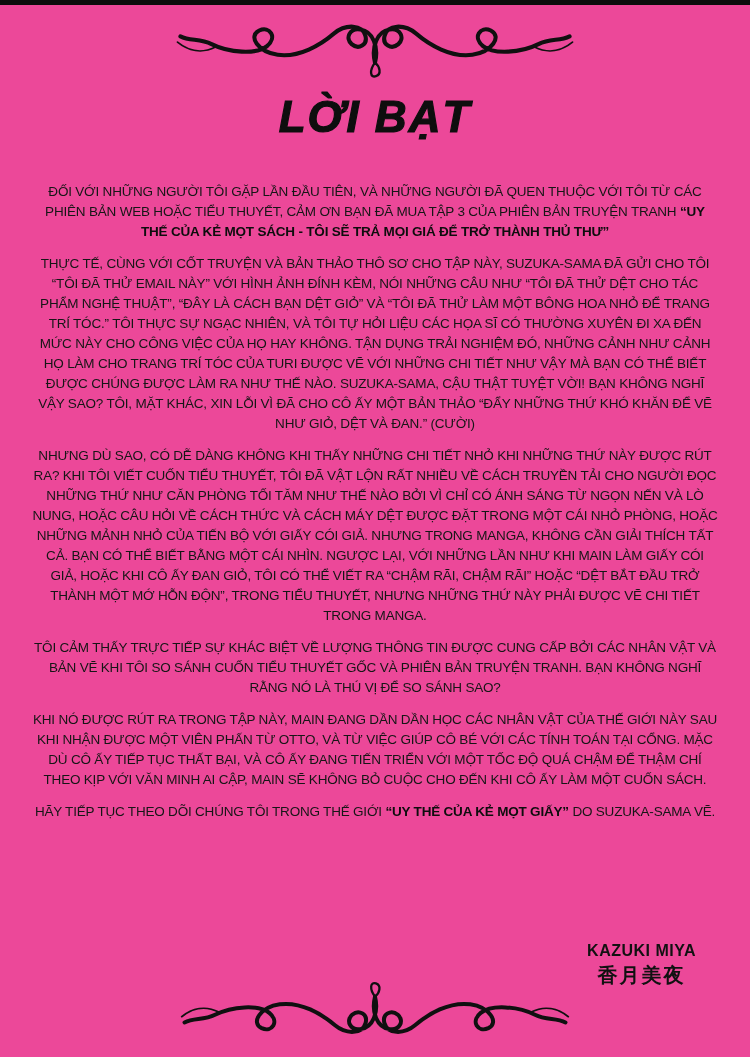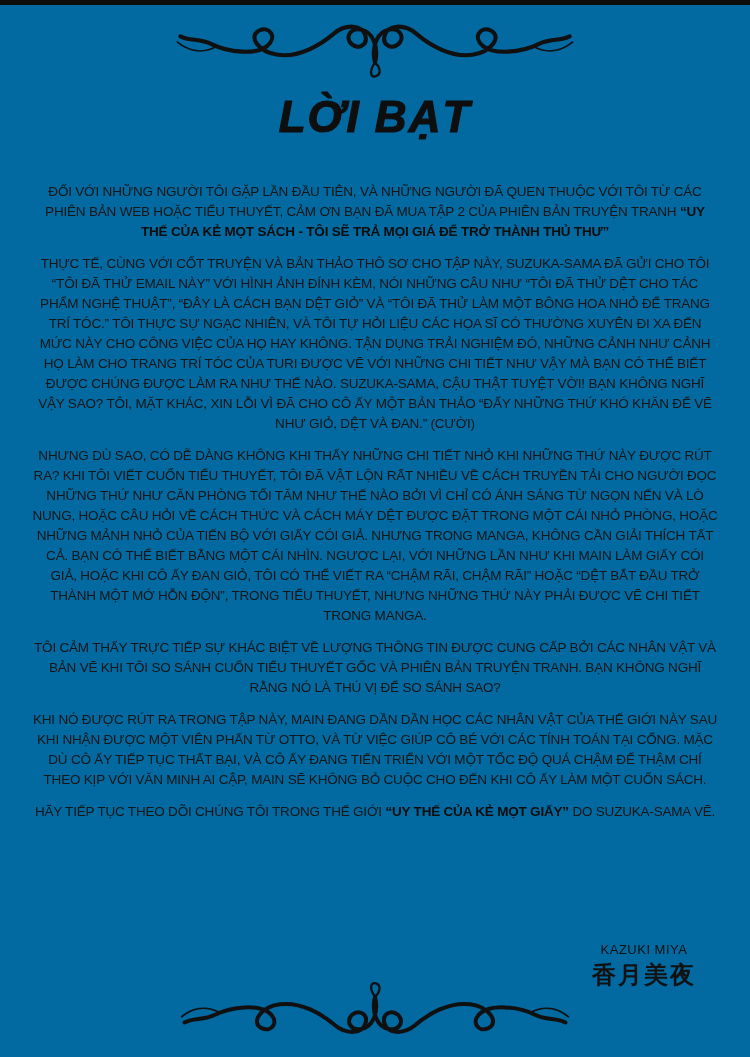--- a/index.html
+++ b/index.html
@@ -4,21 +4,21 @@
 <style>
   html, body {
     margin: 0;
     padding: 0;
     background: #ffffff;
   }
   .page {
     position: relative;
     width: 750px;
     height: 1057px;
-    background: #0369a1;
+    background: #ec4899;
     overflow: hidden;
     font-family: "Liberation Sans", "DejaVu Sans", sans-serif;
     color: #161616;
   }
   .top-bar {
     position: absolute;
     top: 0; left: 0; right: 0;
     height: 5px;
     background: #0d0d0d;
   }
@@ -71,26 +71,26 @@
     color: #0d0d0d;
   }
   .signature {
     position: absolute;
     top: 942px;
     right: 54px;
     text-align: center;
     color: #111111;
   }
   .sig-romaji {
-    font-size: 13px;
-    font-weight: normal;
+    font-size: 16px;
+    font-weight: bold;
     letter-spacing: 0.5px;
   }
   .sig-kanji {
-    font-size: 24px;
+    font-size: 20px;
     font-weight: bold;
     margin-top: 2px;
     letter-spacing: 2px;
   }
 </style>
 </head>
 <body>
 
 <div class="page">
 
@@ -106,21 +106,21 @@
       </defs>
       <use href="#half"></use>
       <use href="#half" transform="translate(420,0) scale(-1,1)"></use>
       <path d="M210,52 C204,60 205,68 211,66 C217,64 215,56 210,52" fill="none" stroke="#101010" stroke-width="2.4" stroke-linecap="round"></path>
     </svg>
   </div>
 
   <h1 class="title">LỜI BẠT</h1>
 
   <div class="afterword-body" id="afterword-body">
-      <p><span>ĐỐI VỚI NHỮNG NGƯỜI TÔI GẶP LẦN ĐẦU TIÊN, VÀ NHỮNG NGƯỜI ĐÃ QUEN THUỘC VỚI TÔI TỪ CÁC PHIÊN BẢN WEB HOẶC TIỂU THUYẾT, CẢM ƠN BẠN ĐÃ MUA TẬP 2 CỦA PHIÊN BẢN TRUYỆN TRANH </span><b>“UY THẾ CỦA KẺ MỌT SÁCH - TÔI SẼ TRẢ MỌI GIÁ ĐỂ TRỞ THÀNH THỦ THƯ”</b></p>
+      <p><span>ĐỐI VỚI NHỮNG NGƯỜI TÔI GẶP LẦN ĐẦU TIÊN, VÀ NHỮNG NGƯỜI ĐÃ QUEN THUỘC VỚI TÔI TỪ CÁC PHIÊN BẢN WEB HOẶC TIỂU THUYẾT, CẢM ƠN BẠN ĐÃ MUA TẬP 3 CỦA PHIÊN BẢN TRUYỆN TRANH </span><b>“UY THẾ CỦA KẺ MỌT SÁCH - TÔI SẼ TRẢ MỌI GIÁ ĐỂ TRỞ THÀNH THỦ THƯ”</b></p>
       <p><span>THỰC TẾ, CÙNG VỚI CỐT TRUYỆN VÀ BẢN THẢO THÔ SƠ CHO TẬP NÀY, SUZUKA-SAMA ĐÃ GỬI CHO TÔI “TÔI ĐÃ THỬ EMAIL NÀY” VỚI HÌNH ẢNH ĐÍNH KÈM, NÓI NHỮNG CÂU NHƯ “TÔI ĐÃ THỬ DỆT CHO TÁC PHẨM NGHỆ THUẬT”, “ĐÂY LÀ CÁCH BẠN DỆT GIỎ” VÀ “TÔI ĐÃ THỬ LÀM MỘT BÔNG HOA NHỎ ĐỂ TRANG TRÍ TÓC.” TÔI THỰC SỰ NGẠC NHIÊN, VÀ TÔI TỰ HỎI LIỆU CÁC HỌA SĨ CÓ THƯỜNG XUYÊN ĐI XA ĐẾN MỨC NÀY CHO CÔNG VIỆC CỦA HỌ HAY KHÔNG. TẬN DỤNG TRẢI NGHIỆM ĐÓ, NHỮNG CẢNH NHƯ CẢNH HỌ LÀM CHO TRANG TRÍ TÓC CỦA TURI ĐƯỢC VẼ VỚI NHỮNG CHI TIẾT NHƯ VẬY MÀ BẠN CÓ THỂ BIẾT ĐƯỢC CHÚNG ĐƯỢC LÀM RA NHƯ THẾ NÀO. SUZUKA-SAMA, CẬU THẬT TUYỆT VỜI! BẠN KHÔNG NGHĨ VẬY SAO? TÔI, MẶT KHÁC, XIN LỖI VÌ ĐÃ CHO CÔ ẤY MỘT BẢN THẢO “ĐẨY NHỮNG THỨ KHÓ KHĂN ĐỂ VẼ NHƯ GIỎ, DỆT VÀ ĐAN.” (CƯỜI)</span></p>
       <p><span>NHƯNG DÙ SAO, CÓ DỄ DÀNG KHÔNG KHI THẤY NHỮNG CHI TIẾT NHỎ KHI NHỮNG THỨ NÀY ĐƯỢC RÚT RA? KHI TÔI VIẾT CUỐN TIỂU THUYẾT, TÔI ĐÃ VẬT LỘN RẤT NHIỀU VỀ CÁCH TRUYỀN TẢI CHO NGƯỜI ĐỌC NHỮNG THỨ NHƯ CĂN PHÒNG TỐI TĂM NHƯ THẾ NÀO BỞI VÌ CHỈ CÓ ÁNH SÁNG TỪ NGỌN NẾN VÀ LÒ NUNG, HOẶC CÂU HỎI VỀ CÁCH THỨC VÀ CÁCH MÁY DỆT ĐƯỢC ĐẶT TRONG MỘT CÁI NHỎ PHÒNG, HOẶC NHỮNG MẢNH NHỎ CỦA TIẾN BỘ VỚI GIẤY CÓI GIẢ. NHƯNG TRONG MANGA, KHÔNG CẦN GIẢI THÍCH TẤT CẢ. BẠN CÓ THỂ BIẾT BẰNG MỘT CÁI NHÌN. NGƯỢC LẠI, VỚI NHỮNG LẦN NHƯ KHI MAIN LÀM GIẤY CÓI GIẢ, HOẶC KHI CÔ ẤY ĐAN GIỎ, TÔI CÓ THỂ VIẾT RA “CHẬM RÃI, CHẬM RÃI” HOẶC “DỆT BẮT ĐẦU TRỞ THÀNH MỘT MỚ HỖN ĐỘN”, TRONG TIỂU THUYẾT, NHƯNG NHỮNG THỨ NÀY PHẢI ĐƯỢC VẼ CHI TIẾT TRONG MANGA.</span></p>
       <p><span>TÔI CẢM THẤY TRỰC TIẾP SỰ KHÁC BIỆT VỀ LƯỢNG THÔNG TIN ĐƯỢC CUNG CẤP BỞI CÁC NHÂN VẬT VÀ BẢN VẼ KHI TÔI SO SÁNH CUỐN TIỂU THUYẾT GỐC VÀ PHIÊN BẢN TRUYỆN TRANH. BẠN KHÔNG NGHĨ RẰNG NÓ LÀ THÚ VỊ ĐỂ SO SÁNH SAO?</span></p>
       <p><span>KHI NÓ ĐƯỢC RÚT RA TRONG TẬP NÀY, MAIN ĐANG DẦN DẦN HỌC CÁC NHÂN VẬT CỦA THẾ GIỚI NÀY SAU KHI NHẬN ĐƯỢC MỘT VIÊN PHẤN TỪ OTTO, VÀ TỪ VIỆC GIÚP CÔ BÉ VỚI CÁC TÍNH TOÁN TẠI CỔNG. MẶC DÙ CÔ ẤY TIẾP TỤC THẤT BẠI, VÀ CÔ ẤY ĐANG TIẾN TRIỂN VỚI MỘT TỐC ĐỘ QUÁ CHẬM ĐỂ THẬM CHÍ THEO KỊP VỚI VĂN MINH AI CẬP, MAIN SẼ KHÔNG BỎ CUỘC CHO ĐẾN KHI CÔ ẤY LÀM MỘT CUỐN SÁCH.</span></p>
       <p><span>HÃY TIẾP TỤC THEO DÕI CHÚNG TÔI TRONG THẾ GIỚI </span><b>“UY THẾ CỦA KẺ MỌT GIẤY”</b><span> DO SUZUKA-SAMA VẼ.</span></p>
     </div>
 
   <div class="signature">
     <div class="sig-romaji">KAZUKI MIYA</div>
     <div class="sig-kanji">香月美夜</div>

